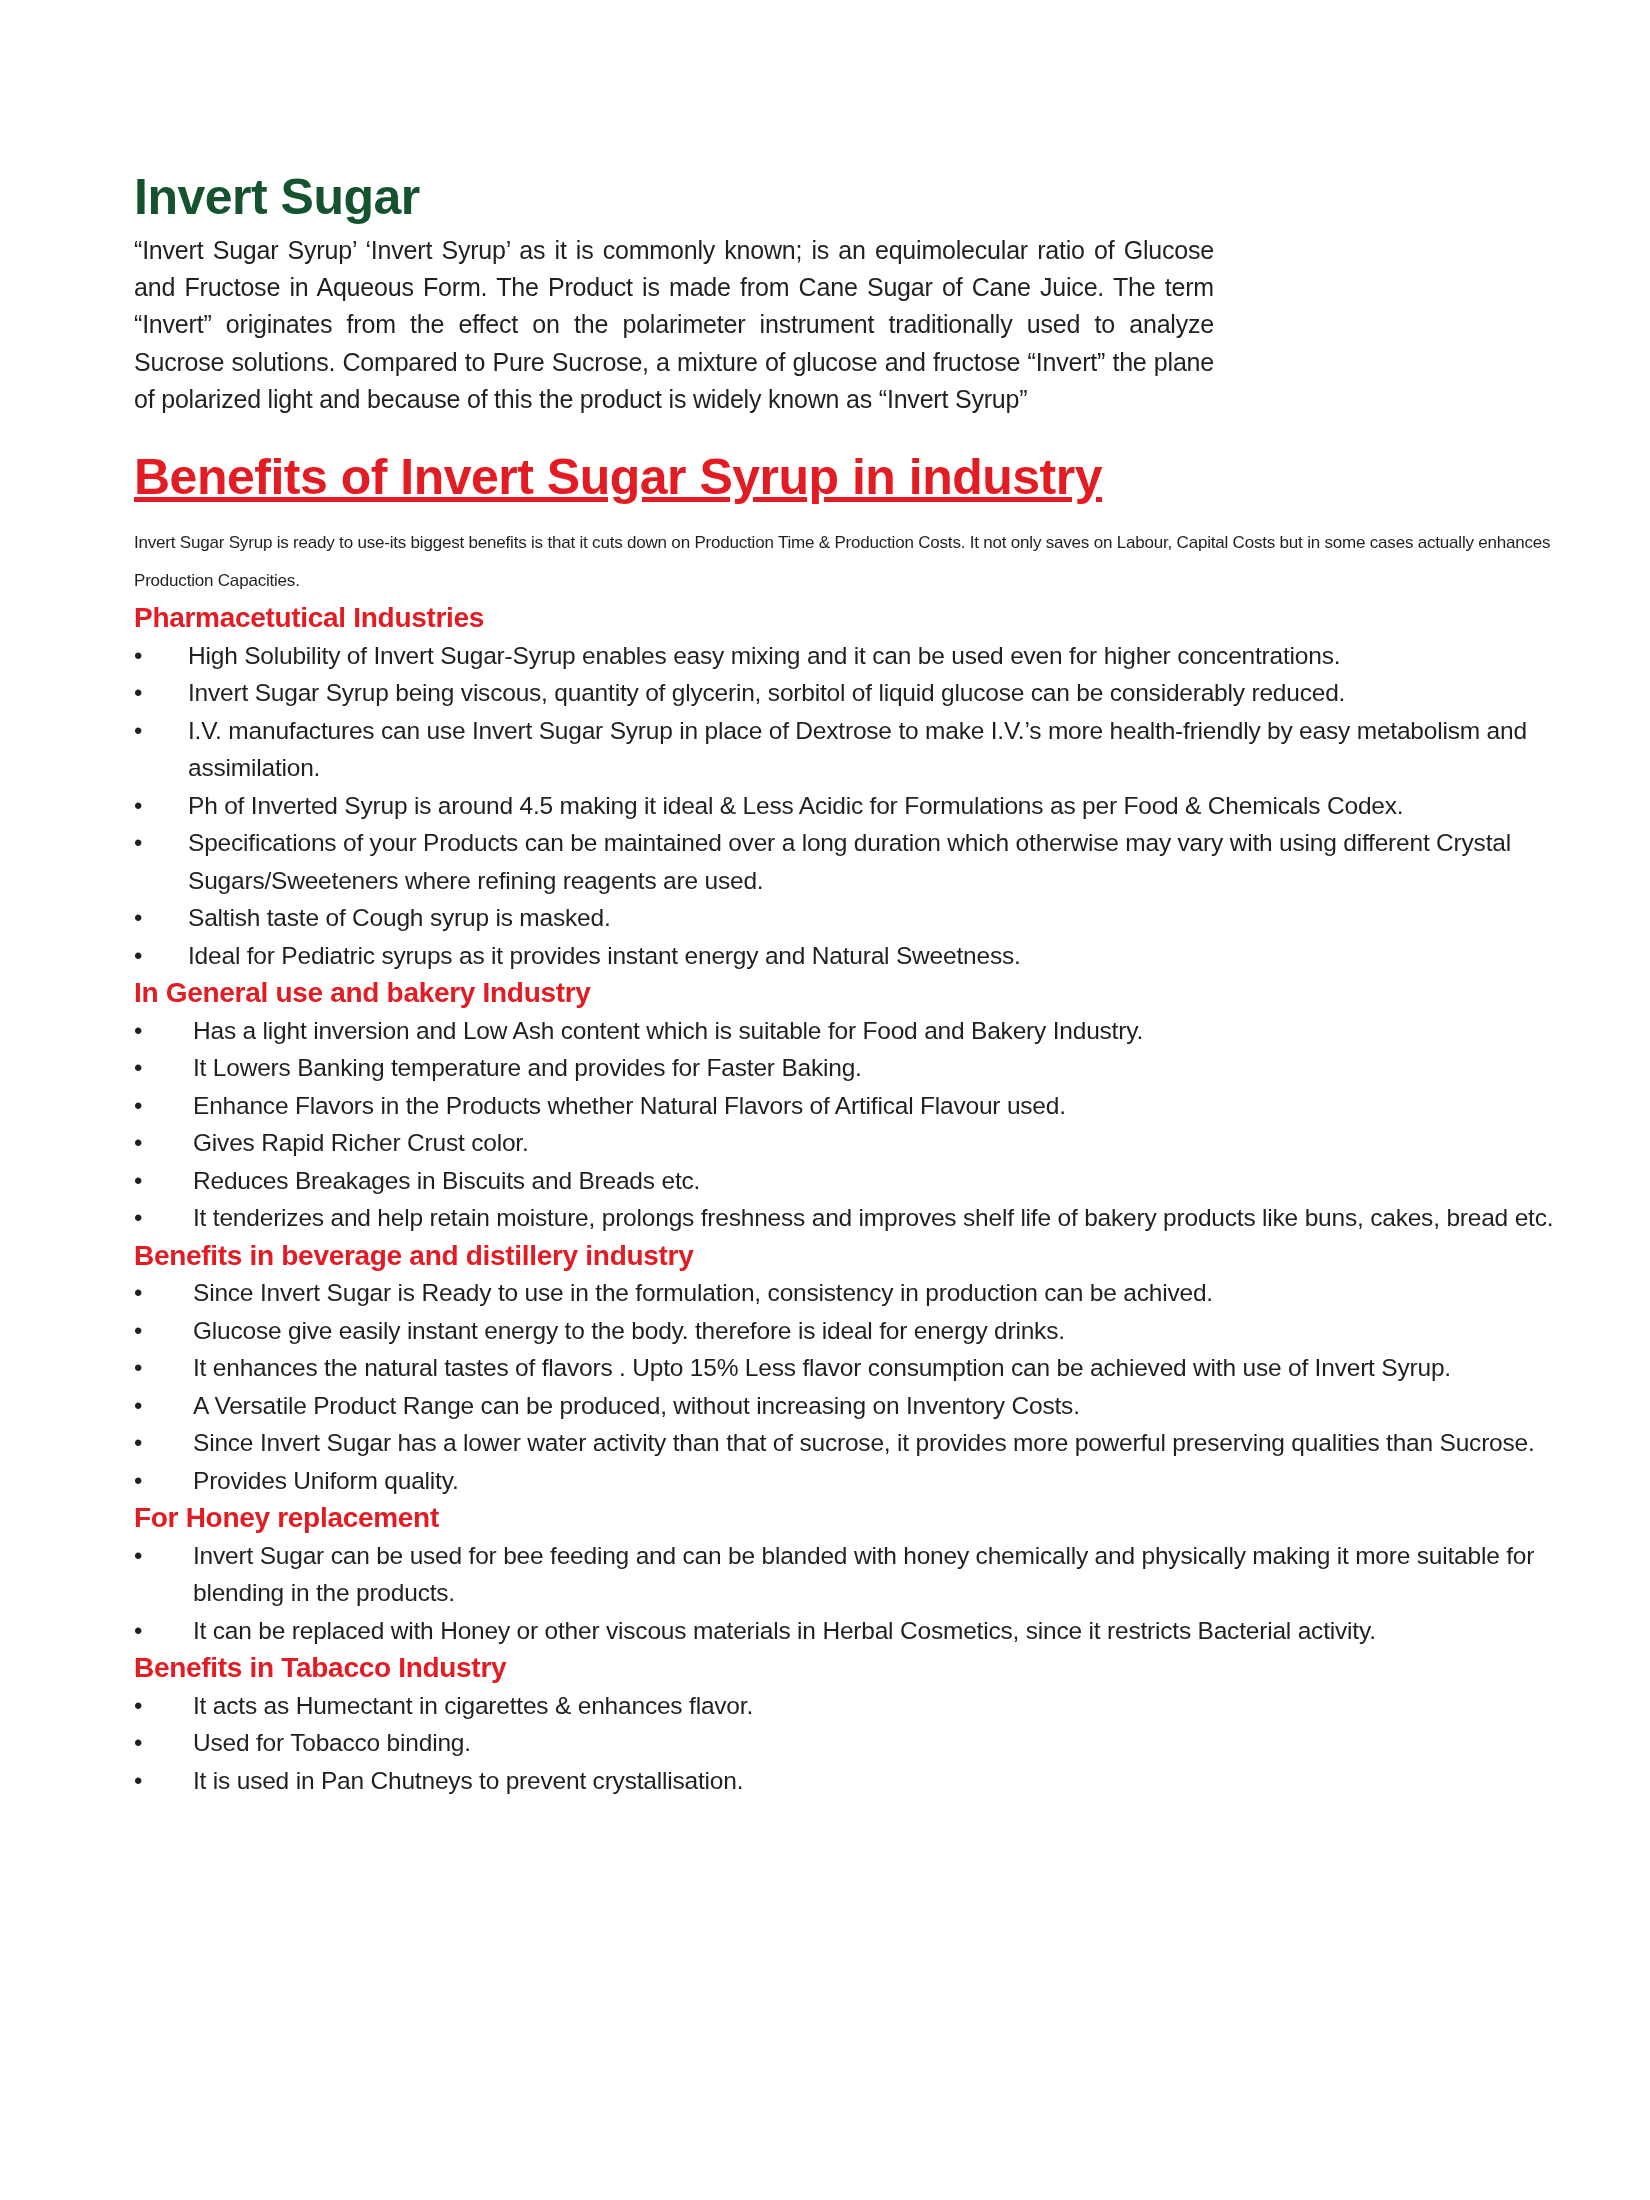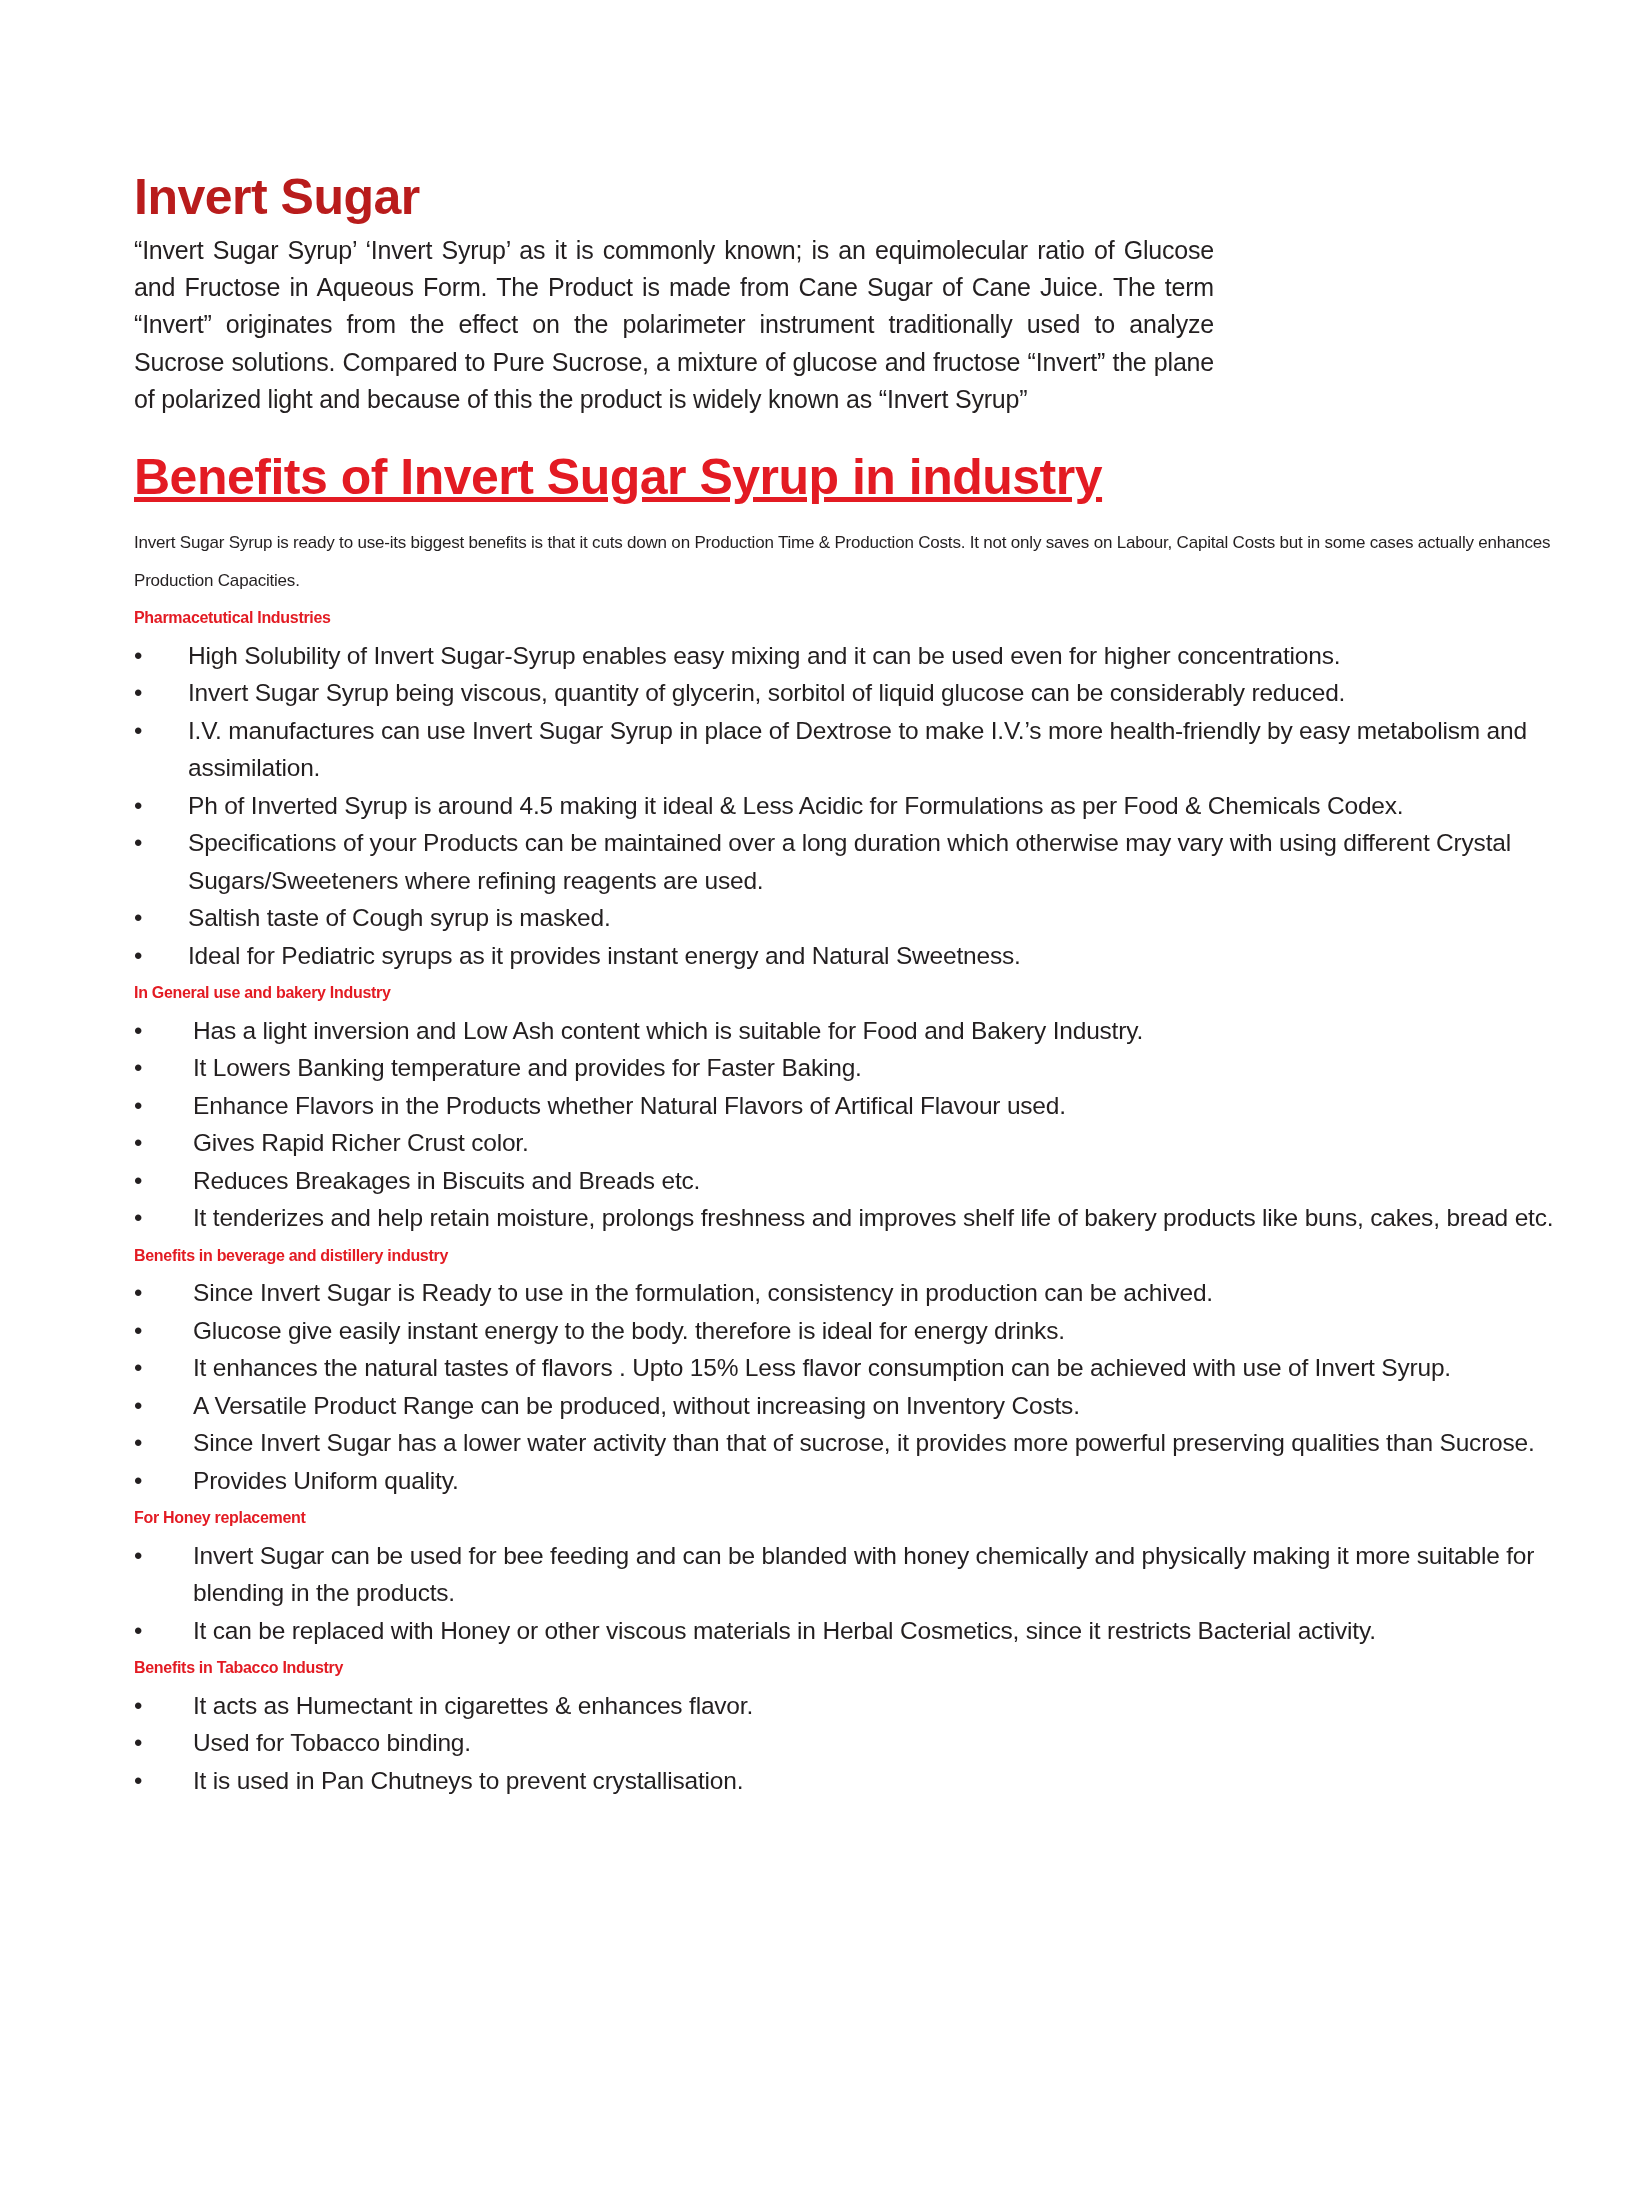--- a/index.html
+++ b/index.html
@@ -17,21 +17,21 @@
     }
     .page {
       position: absolute;
       left: 134px;
       top: 160px;
       width: 1420px;
     }
     .title-main {
       font-family: "Liberation Sans", sans-serif;
       font-weight: bold;
-      color: #b91c1c;
+      color: #14532d;
       font-size: 50px;
       line-height: 1;
       margin: 12px 0 10px 0;
       letter-spacing: -0.5px;
     }
     .intro {
       width: 1080px;
       font-size: 25px;
       line-height: 37.2px;
       text-align: justify;
@@ -50,21 +50,21 @@
     }
     .lead {
       font-size: 17px;
       line-height: 37.5px;
       margin: 0;
       letter-spacing: -0.2px;
     }
     .section-heading {
       color: #e31b23;
       font-weight: bold;
-      font-size: 16px;
+      font-size: 28px;
       line-height: 37.5px;
       margin: 0;
       letter-spacing: -0.3px;
     }
     ul.bullets {
       list-style: none;
       margin: 0;
       padding: 0;
     }
     ul.bullets li {

